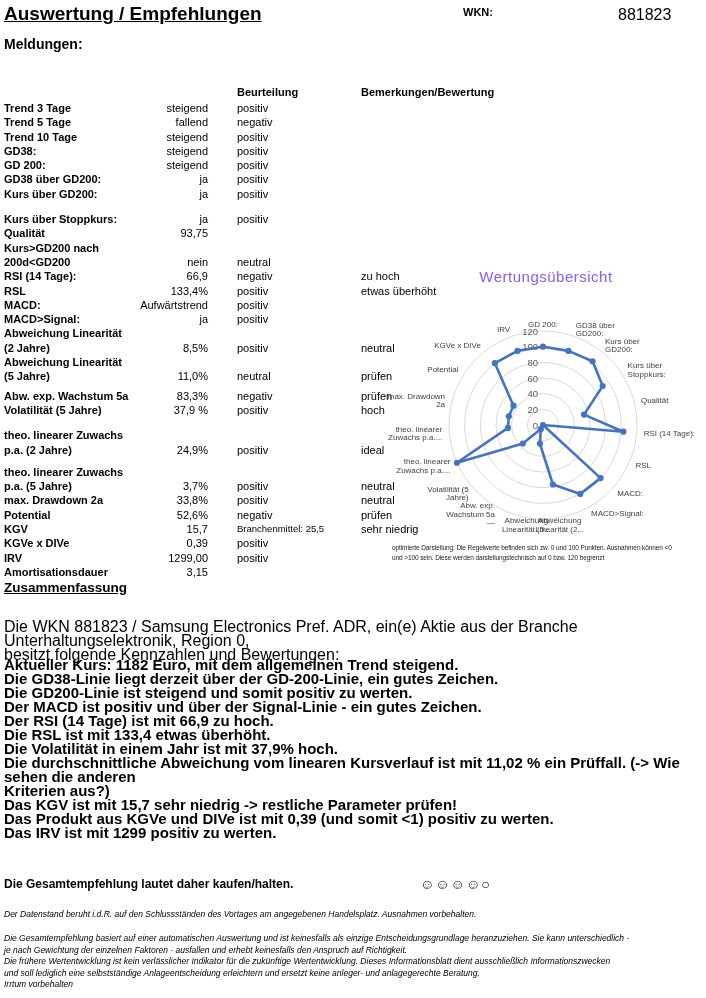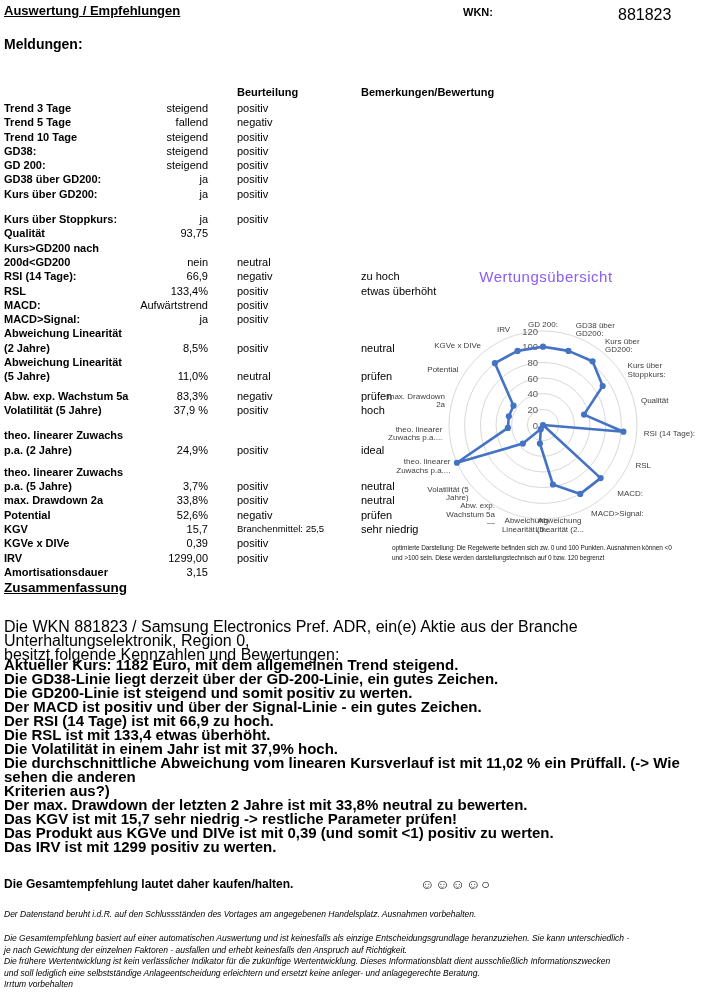--- a/index.html
+++ b/index.html
@@ -1,19 +1,19 @@
 <!DOCTYPE html>
 <html><head>
 <meta charset="utf-8">
 <style>
   html,body{margin:0;padding:0;background:#fff;}
   .page{position:relative;width:706px;height:998px;background:#fff;overflow:hidden;
         font-family:"Liberation Sans","DejaVu Sans",sans-serif;color:#000;}
   .abs{position:absolute;}
-  .doc-title{left:4px;top:3px;font-size:13px;font-weight:bold;text-decoration:underline;}
+  .doc-title{left:4px;top:3px;font-size:19px;font-weight:bold;text-decoration:underline;}
   .wkn-label{left:463px;top:6px;font-size:11px;font-weight:bold;}
   .wkn-value{left:618px;top:6px;font-size:16px;}
   .meldungen{left:4px;top:36px;font-size:14px;font-weight:bold;}
   .col-head{font-size:11px;font-weight:bold;top:86px;}
   .col-head.beo{left:237px;} .col-head.bem{left:361px;}
 
   .table{left:4px;top:101px;width:382px;font-size:11px;line-height:14.3px;}
   .t-row{position:relative;}
   .t-label{display:block;font-weight:bold;white-space:pre-line;}
   .t-value{position:absolute;left:0;width:204px;text-align:right;bottom:0;}
@@ -280,21 +280,20 @@
   <div class="abs zf-lines" id="zf-lines">
       <div>Aktueller Kurs: 1182 Euro, mit dem allgemeinen Trend steigend.</div>
       <div>Die GD38-Linie liegt derzeit über der GD-200-Linie, ein gutes Zeichen.</div>
       <div>Die GD200-Linie ist steigend und somit positiv zu werten.</div>
       <div>Der MACD ist positiv und über der Signal-Linie - ein gutes Zeichen.</div>
       <div>Der RSI (14 Tage) ist mit 66,9 zu hoch.</div>
       <div>Die RSL ist mit 133,4 etwas überhöht.</div>
       <div>Die Volatilität in einem Jahr ist mit 37,9% hoch.</div>
       <div>Die durchschnittliche Abweichung vom linearen Kursverlauf ist mit 11,02 % ein Prüffall. (-&gt; Wie sehen die anderen
 Kriterien aus?)</div>
-      <div>Der max. Drawdown der letzten 2 Jahre ist mit  33,8% neutral zu bewerten.</div>
       <div>Das KGV ist mit 15,7 sehr niedrig -&gt; restliche Parameter prüfen!</div>
       <div>Das Produkt aus KGVe und DIVe ist mit 0,39 (und somit &lt;1) positiv zu werten.</div>
       <div>Das IRV ist mit 1299 positiv zu werten.</div>
     </div>
 
   <div class="abs reco">Die Gesamtempfehlung lautet daher kaufen/halten.</div>
   <div class="abs reco-icons" id="reco-icons"><span>☺</span><span>☺</span><span>☺</span><span>☺</span><span>○</span></div>
 
   <div class="abs footer" id="footer">
       <p>Der Datenstand beruht i.d.R. auf den Schlussständen des Vortages am angegebenen Handelsplatz. Ausnahmen vorbehalten.</p>

